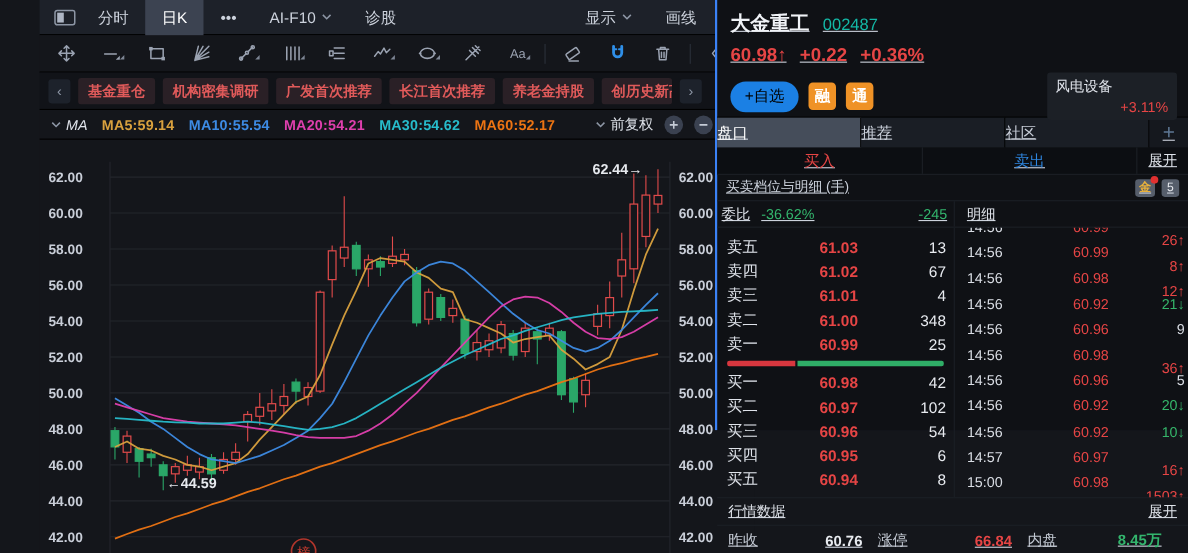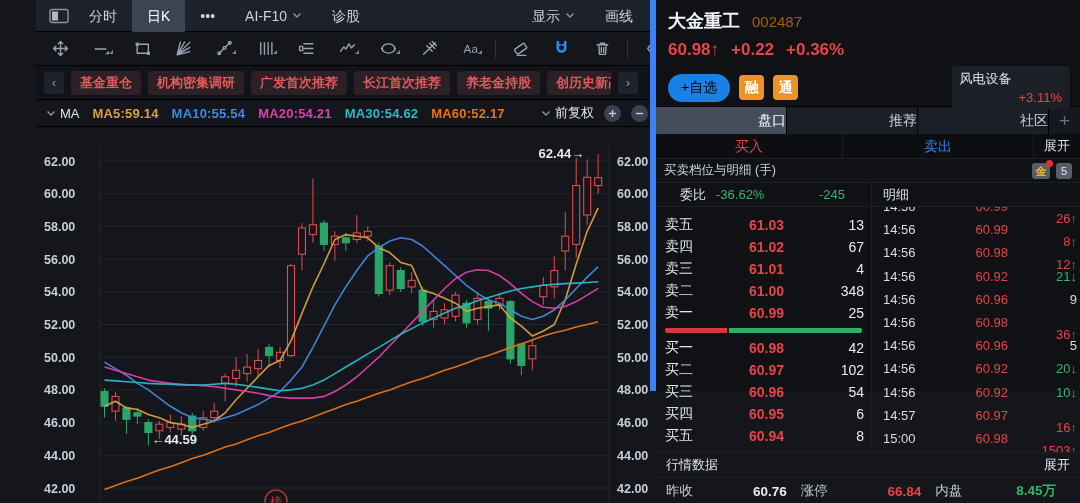--- a/index.html
+++ b/index.html
@@ -24,62 +24,62 @@
 
   .tagsrow{height:34px;background:#111318;display:flex;align-items:center;padding:0 8px;gap:7px;border-bottom:1px solid #000;overflow:hidden;}
   .nav-sq{min-width:20px;height:22px;background:#1d222b;border-radius:3px;color:#8d96a5;display:flex;align-items:center;justify-content:center;font-size:13px;cursor:pointer;}
   .tag{background:#2a2026;color:#e05a5a;font-size:13px;line-height:16px;padding:4px 9px;border-radius:3px;white-space:nowrap;cursor:pointer;font-weight:bold;}
   .tag.clip{max-width:64px;overflow:hidden;}
   .gear-btn{width:24px;height:24px;display:flex;align-items:center;justify-content:center;cursor:pointer;}
   .gear-btn svg{stroke:#8d96a5;fill:none;stroke-width:1.3;}
 
   .ma-row{height:26px;background:#14161b;display:flex;align-items:center;padding:0 10px;font-size:13px;gap:13px;}
   .ma-chev{display:flex;align-items:center;color:#8d96a5;gap:4px;cursor:pointer;}
-  .ma-title{color:#dfe3ea;}
+  .ma-title{color:#dfe3ea;font-style:italic;}
   .ma-item{font-weight:bold;letter-spacing:.2px;}
   .ma-right{margin-left:auto;display:flex;align-items:center;gap:10px;}
   .adj-label{color:#dfe3ea;cursor:pointer;display:flex;align-items:center;gap:4px;}
   .circle-btn{width:17px;height:17px;border-radius:50%;background:#3a4150;display:flex;align-items:center;justify-content:center;cursor:pointer;}
   .circle-btn svg{stroke:#c5cbd6;stroke-width:1.6;}
 
   .chart{position:relative;height:377px;background:#14161b;border-top:1px solid #000;cursor:crosshair;}
   .chart svg{position:absolute;left:0;top:0;}
 
   
-  .right-panel{position:absolute;left:650px;top:0;width:430px;height:391px;background:#0f1115;border-left:6px solid #3b82f6;}
+  .right-panel{position:absolute;left:650px;top:0;width:430px;height:391px;background:#0f1115;border-left:2px solid #3b82f6;text-decoration:underline;}
   .rp-header{height:106px;position:relative;padding:9px 10px 0 12px;}
   .rp-title-row{display:flex;align-items:baseline;gap:12px;}
   .stock-name{font-size:18px;font-weight:bold;color:#f0f3f7;}
-  .stock-code{font-size:15px;color:#a16207;}
+  .stock-code{font-size:15px;color:#14b8a6;}
   .rp-price-row{margin-top:7px;font-size:17px;font-weight:bold;color:#e64545;display:flex;gap:12px;}
   .rp-action-row{position:absolute;left:12px;right:10px;top:66px;display:flex;align-items:center;}
   .btn-watch{background:#1b80e4;color:#000000;font-size:14px;padding:5px 13px;border-radius:14px;cursor:pointer;}
   .badge-orange{width:25px;height:25px;line-height:25px;text-align:center;background:#ef9226;color:#fff;font-size:14px;font-weight:bold;border-radius:4px;margin-left:9px;cursor:default;}
   .sector-chip{margin-left:auto;background:#1c2026;border-radius:3px;padding:4px 8px;font-size:13px;display:flex;gap:7px;cursor:pointer;}
   .sector-name{color:#dfe3ea;}
   .sector-pct{color:#e64545;margin-top:20px;}
 
   .rp-tabs{height:28px;display:flex;border-top:1px solid #000;}
-  .rp-tab{width:131px;line-height:27px;text-align:right;font-size:14px;background:#1a1e25;color:#c9cfd9;border-right:1px solid #000;cursor:pointer;}
+  .rp-tab{width:131px;line-height:27px;text-align:left;font-size:14px;background:#1a1e25;color:#c9cfd9;border-right:1px solid #000;cursor:pointer;}
   .rp-tab.active{background:#454d5a;color:#fff;}
   .rp-tab-add{flex:1;display:flex;align-items:center;justify-content:center;color:#5e7794;font-size:19px;background:#15181e;cursor:pointer;}
 
   .rp-buysell{height:25px;display:flex;background:#0c0e12;border-bottom:1px solid #1c2026;font-size:14px;}
   .bs-buy{width:187px;text-align:center;line-height:24px;color:#e64545;border-right:1px solid #1c2026;cursor:pointer;}
   .bs-sell{flex:1;text-align:center;line-height:24px;color:#2f86e0;border-right:1px solid #1c2026;cursor:pointer;}
   .bs-expand{width:46px;text-align:center;line-height:24px;color:#dfe3ea;font-size:13px;cursor:pointer;}
 
   .rp-leveltitle{height:24px;display:flex;align-items:center;padding:0 8px;font-size:12.5px;color:#ccd2dc;border-bottom:1px solid #1c2026;}
   .lt-icons{margin-left:auto;display:flex;gap:6px;align-items:center;}
   .badge-gold{position:relative;width:18px;height:16px;background:#565e6b;border-radius:3px;color:#e8b13c;font-size:11px;font-weight:bold;text-align:center;line-height:16px;cursor:pointer;}
   .badge-gold .dot{position:absolute;right:-3px;top:-3px;width:7px;height:7px;border-radius:50%;background:#e03030;}
   .badge-num{width:16px;height:16px;background:#565e6b;border-radius:3px;color:#e6e9ee;font-size:11px;text-align:center;line-height:16px;cursor:pointer;}
 
   .rp-weibi{height:24px;display:flex;border-bottom:1px solid #1c2026;font-size:13px;align-items:center;}
-  .wb-left{width:215px;display:flex;align-items:center;padding:0 24px;}
+  .wb-left{width:215px;display:flex;align-items:center;padding:0 4px;}
   .wb-label{color:#dfe3ea;}
   .wb-pct{color:#33b56d;margin-left:10px;}
   .wb-val{color:#33b56d;margin-left:auto;padding-right:2px;}
   .wb-right{flex:1;border-left:1px solid #1c2026;align-self:stretch;display:flex;align-items:center;padding-left:11px;color:#dfe3ea;}
 
   .rp-columns{position:relative;height:245px;}
   .ob{position:absolute;left:0;top:0;width:215px;height:100%;padding-top:7px;}
   .ob-row{height:22px;display:flex;align-items:center;padding:0 7px 0 9px;font-size:14px;cursor:pointer;}
   .ob-label{color:#dfe3ea;width:42px;}
   .ob-price{color:#e64545;flex:1;text-align:right;padding-right:25px;font-weight:bold;}

